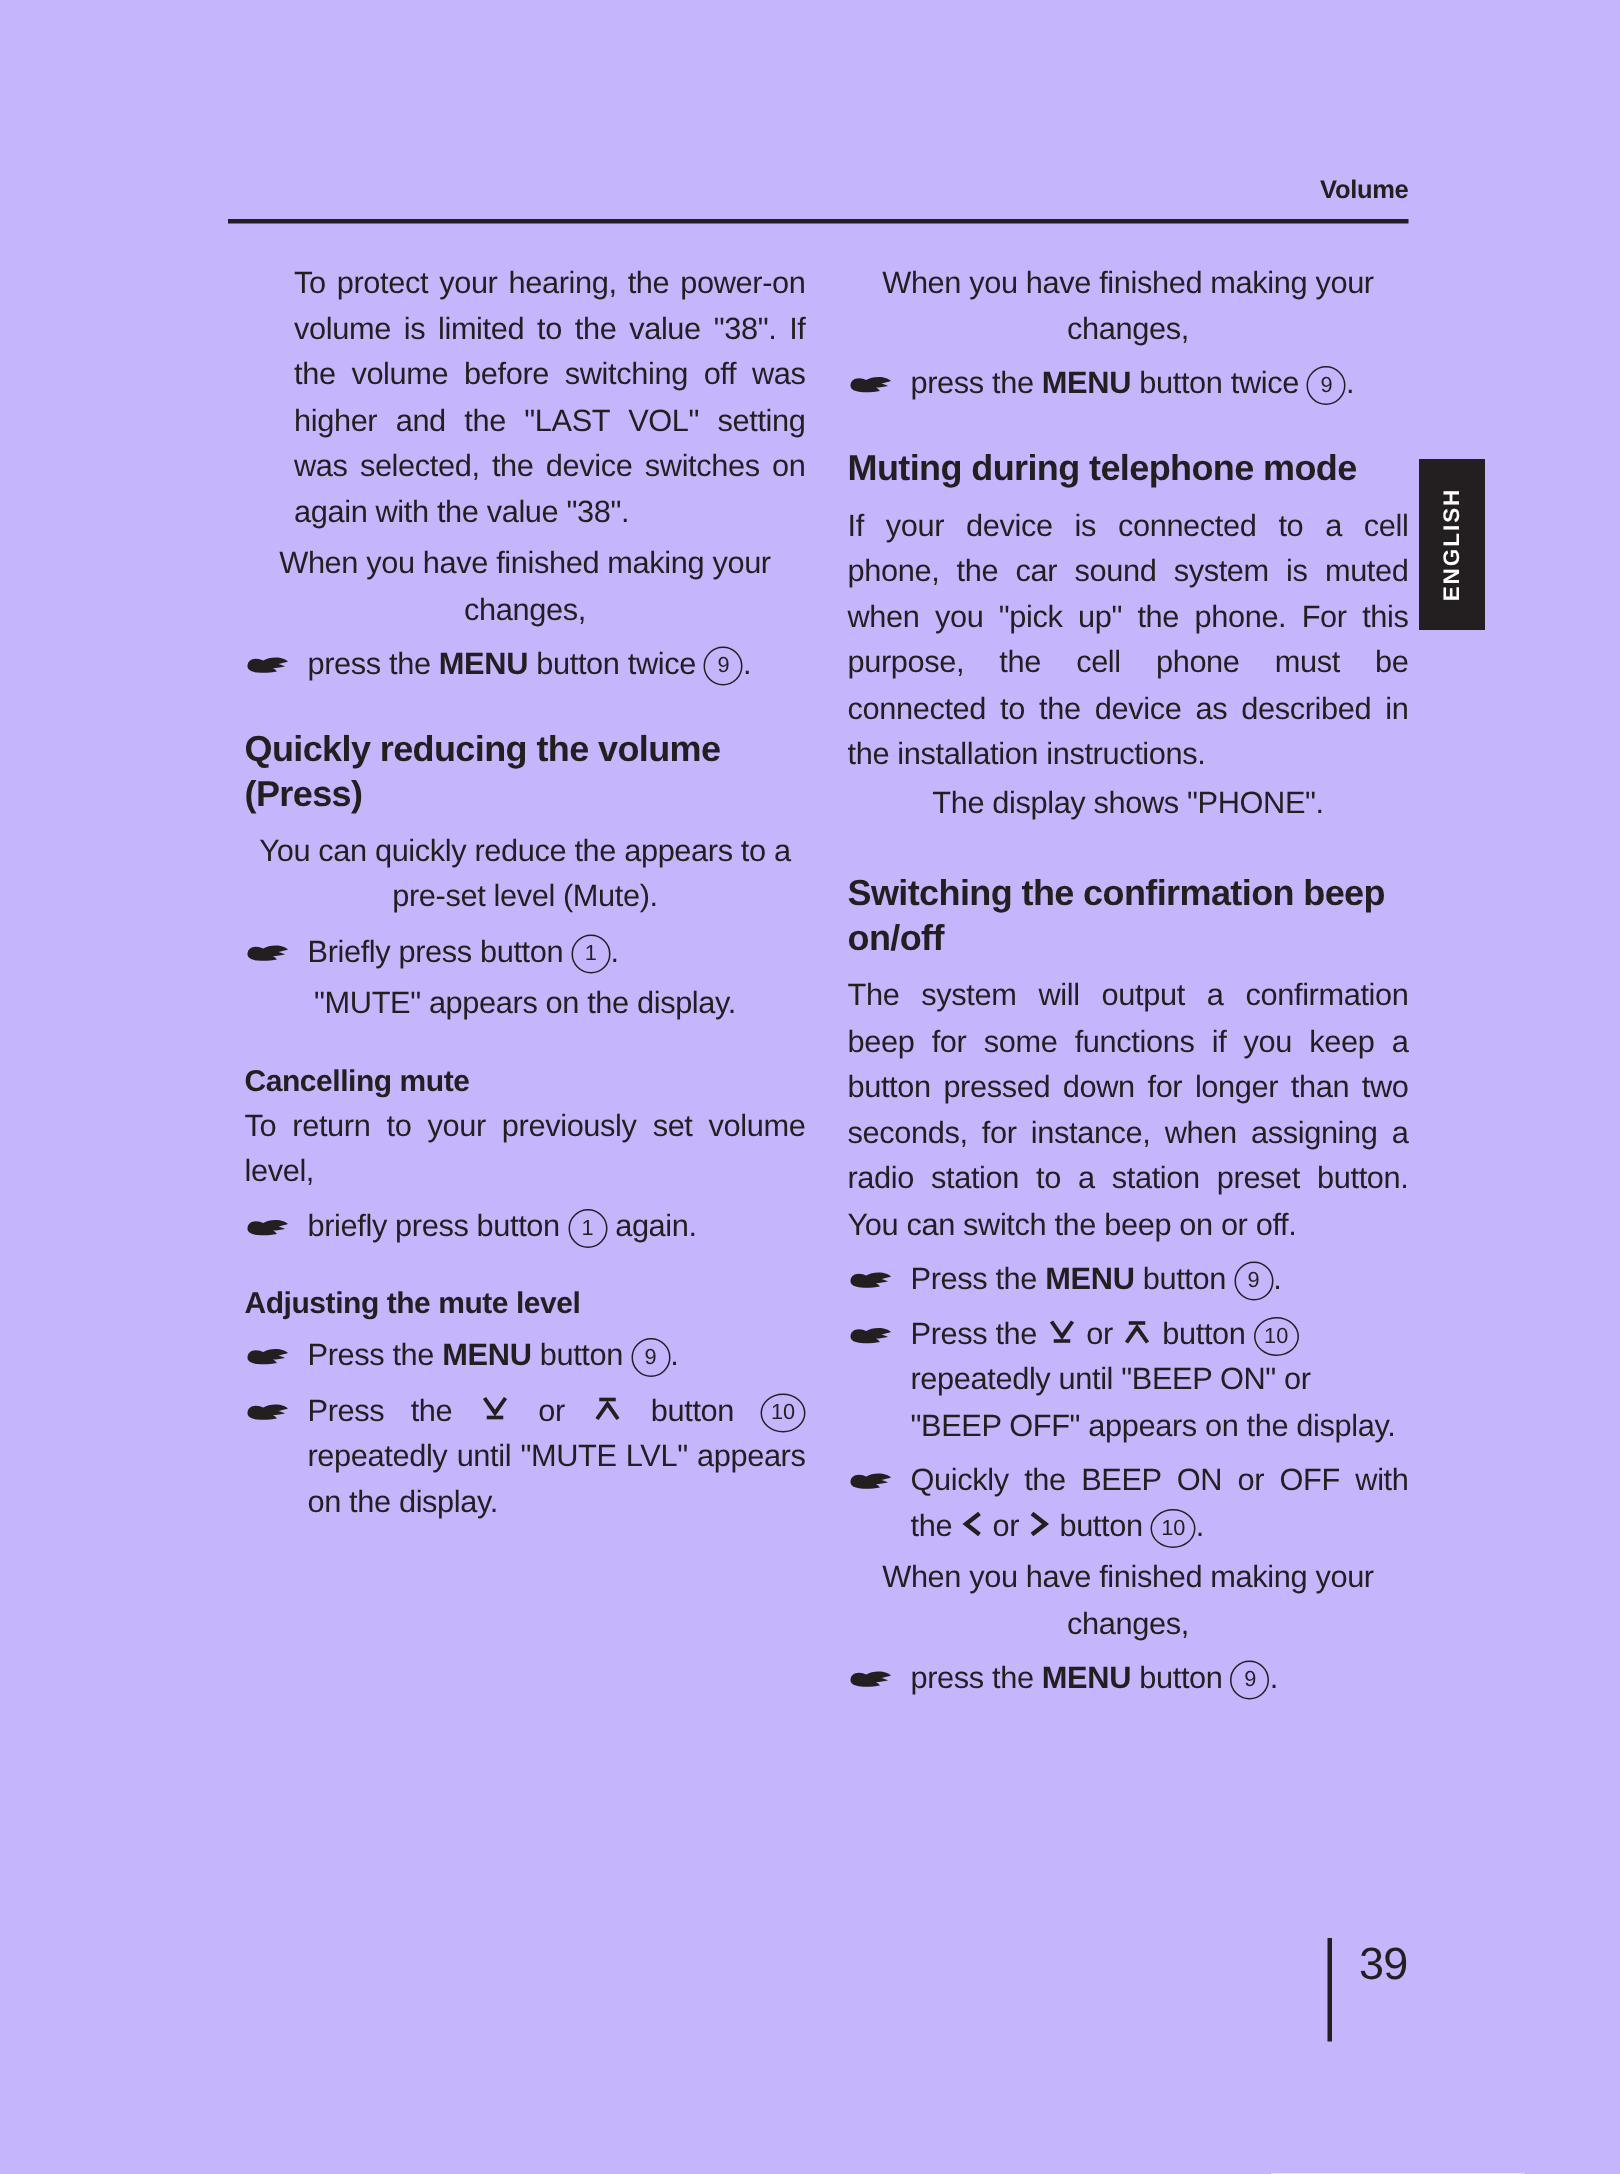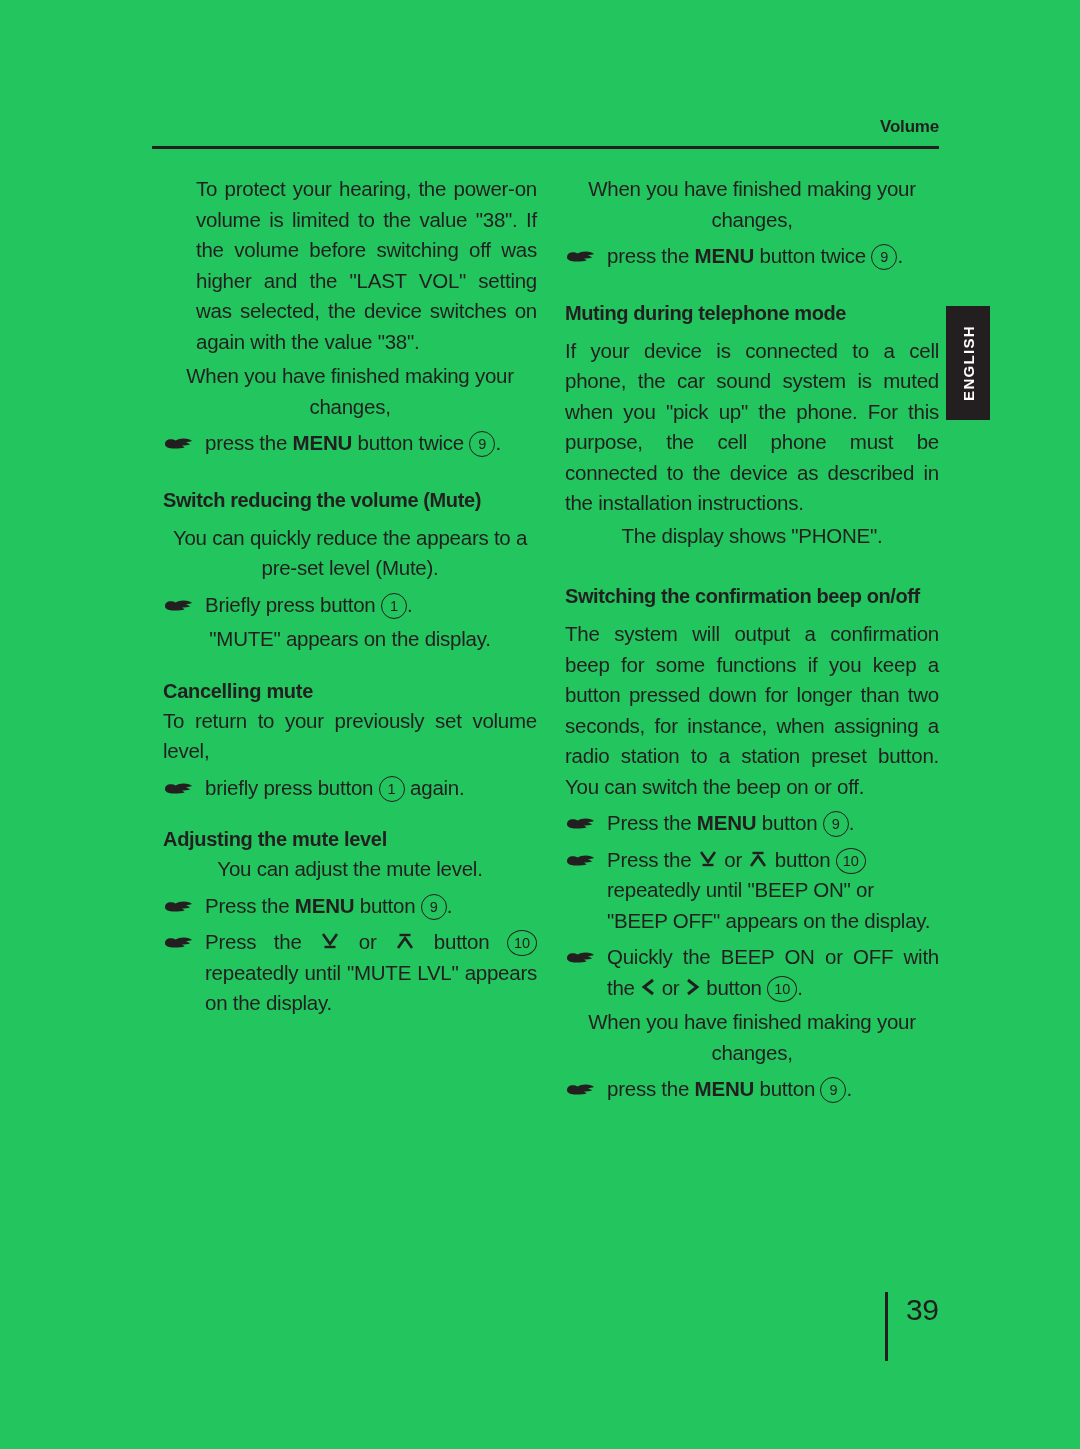--- a/index.html
+++ b/index.html
@@ -4,21 +4,21 @@
 <style>
   html, body {
     margin: 0;
     padding: 0;
     background: #ffffff;
   }
   #page {
     position: relative;
     width: 1080px;
     height: 1449px;
-    background: #22c55e;
+    background: #c4b5fd;
     font-family: "Liberation Sans", sans-serif;
     color: #231f20;
     overflow: hidden;
   }
 
   
   #header-area {
     position: absolute;
     left: 152px;
     top: 118px;
@@ -54,21 +54,21 @@
     line-height: 30.5px;
     text-align: justify;
     letter-spacing: -0.25px;
     -webkit-hyphens: none;
     hyphens: none;
   }
   p.body.ragged { text-align: center; }
 
   h2.section {
     margin: 26px 0 8px 0;
-    font-size: 20px;
+    font-size: 24px;
     font-weight: bold;
     line-height: 30px;
     letter-spacing: -0.4px;
     color: #231f20;
   }
   h2.section.tight-top { margin-top: 30px; }
 
   h3.sub {
     margin: 22px 0 1px 0;
     font-size: 20px;
@@ -204,21 +204,21 @@
 
     <div class="bullet ragged">
       <span class="hand-icon">
         <svg width="30" height="17" viewBox="0 0 30 17">
           <path d="M2 9.2 C2 6.0 4.4 4.2 7.6 4.2 C9.6 4.2 11.2 4.8 12.6 5.4 C14.6 4.2 17.4 3.4 20.6 3.4 C24.6 3.4 27.6 4.6 29 6.0 C27.2 6.6 24.6 7.2 22.6 7.6 C24.2 8.0 26.0 8.6 27.0 9.4 C24.6 10.0 21.6 10.4 19.0 10.4 C20.0 11.0 21.0 11.8 21.6 12.6 C18.0 13.4 13.0 13.8 9.0 13.4 C5.2 13.0 2 11.8 2 9.2 Z" fill="#231f20"></path>
         </svg>
       </span>
       <span>press the </span><b class="kw">MENU</b><span> button twice </span><span class="circ">9</span><span>.</span>
     </div>
 
-    <h2 class="section">Switch reducing the volume (Mute)</h2>
+    <h2 class="section">Quickly reducing the volume (Press)</h2>
     <p class="body ragged">You can quickly reduce the appears to a pre-set level (Mute).</p>
 
     <div class="bullet ragged">
       <span class="hand-icon">
         <svg width="30" height="17" viewBox="0 0 30 17">
           <path d="M2 9.2 C2 6.0 4.4 4.2 7.6 4.2 C9.6 4.2 11.2 4.8 12.6 5.4 C14.6 4.2 17.4 3.4 20.6 3.4 C24.6 3.4 27.6 4.6 29 6.0 C27.2 6.6 24.6 7.2 22.6 7.6 C24.2 8.0 26.0 8.6 27.0 9.4 C24.6 10.0 21.6 10.4 19.0 10.4 C20.0 11.0 21.0 11.8 21.6 12.6 C18.0 13.4 13.0 13.8 9.0 13.4 C5.2 13.0 2 11.8 2 9.2 Z" fill="#231f20"></path>
         </svg>
       </span>
       <span>Briefly press button </span><span class="circ">1</span><span>.</span>
     </div>
@@ -231,21 +231,20 @@
     <div class="bullet ragged">
       <span class="hand-icon">
         <svg width="30" height="17" viewBox="0 0 30 17">
           <path d="M2 9.2 C2 6.0 4.4 4.2 7.6 4.2 C9.6 4.2 11.2 4.8 12.6 5.4 C14.6 4.2 17.4 3.4 20.6 3.4 C24.6 3.4 27.6 4.6 29 6.0 C27.2 6.6 24.6 7.2 22.6 7.6 C24.2 8.0 26.0 8.6 27.0 9.4 C24.6 10.0 21.6 10.4 19.0 10.4 C20.0 11.0 21.0 11.8 21.6 12.6 C18.0 13.4 13.0 13.8 9.0 13.4 C5.2 13.0 2 11.8 2 9.2 Z" fill="#231f20"></path>
         </svg>
       </span>
       <span>briefly press button </span><span class="circ">1</span><span> again.</span>
     </div>
 
     <h3 class="sub">Adjusting the mute level</h3>
-    <p class="body ragged">You can adjust the mute level.</p>
 
     <div class="bullet ragged">
       <span class="hand-icon">
         <svg width="30" height="17" viewBox="0 0 30 17">
           <path d="M2 9.2 C2 6.0 4.4 4.2 7.6 4.2 C9.6 4.2 11.2 4.8 12.6 5.4 C14.6 4.2 17.4 3.4 20.6 3.4 C24.6 3.4 27.6 4.6 29 6.0 C27.2 6.6 24.6 7.2 22.6 7.6 C24.2 8.0 26.0 8.6 27.0 9.4 C24.6 10.0 21.6 10.4 19.0 10.4 C20.0 11.0 21.0 11.8 21.6 12.6 C18.0 13.4 13.0 13.8 9.0 13.4 C5.2 13.0 2 11.8 2 9.2 Z" fill="#231f20"></path>
         </svg>
       </span>
       <span>Press the </span><b class="kw">MENU</b><span> button </span><span class="circ">9</span><span>.</span>
     </div>
 

